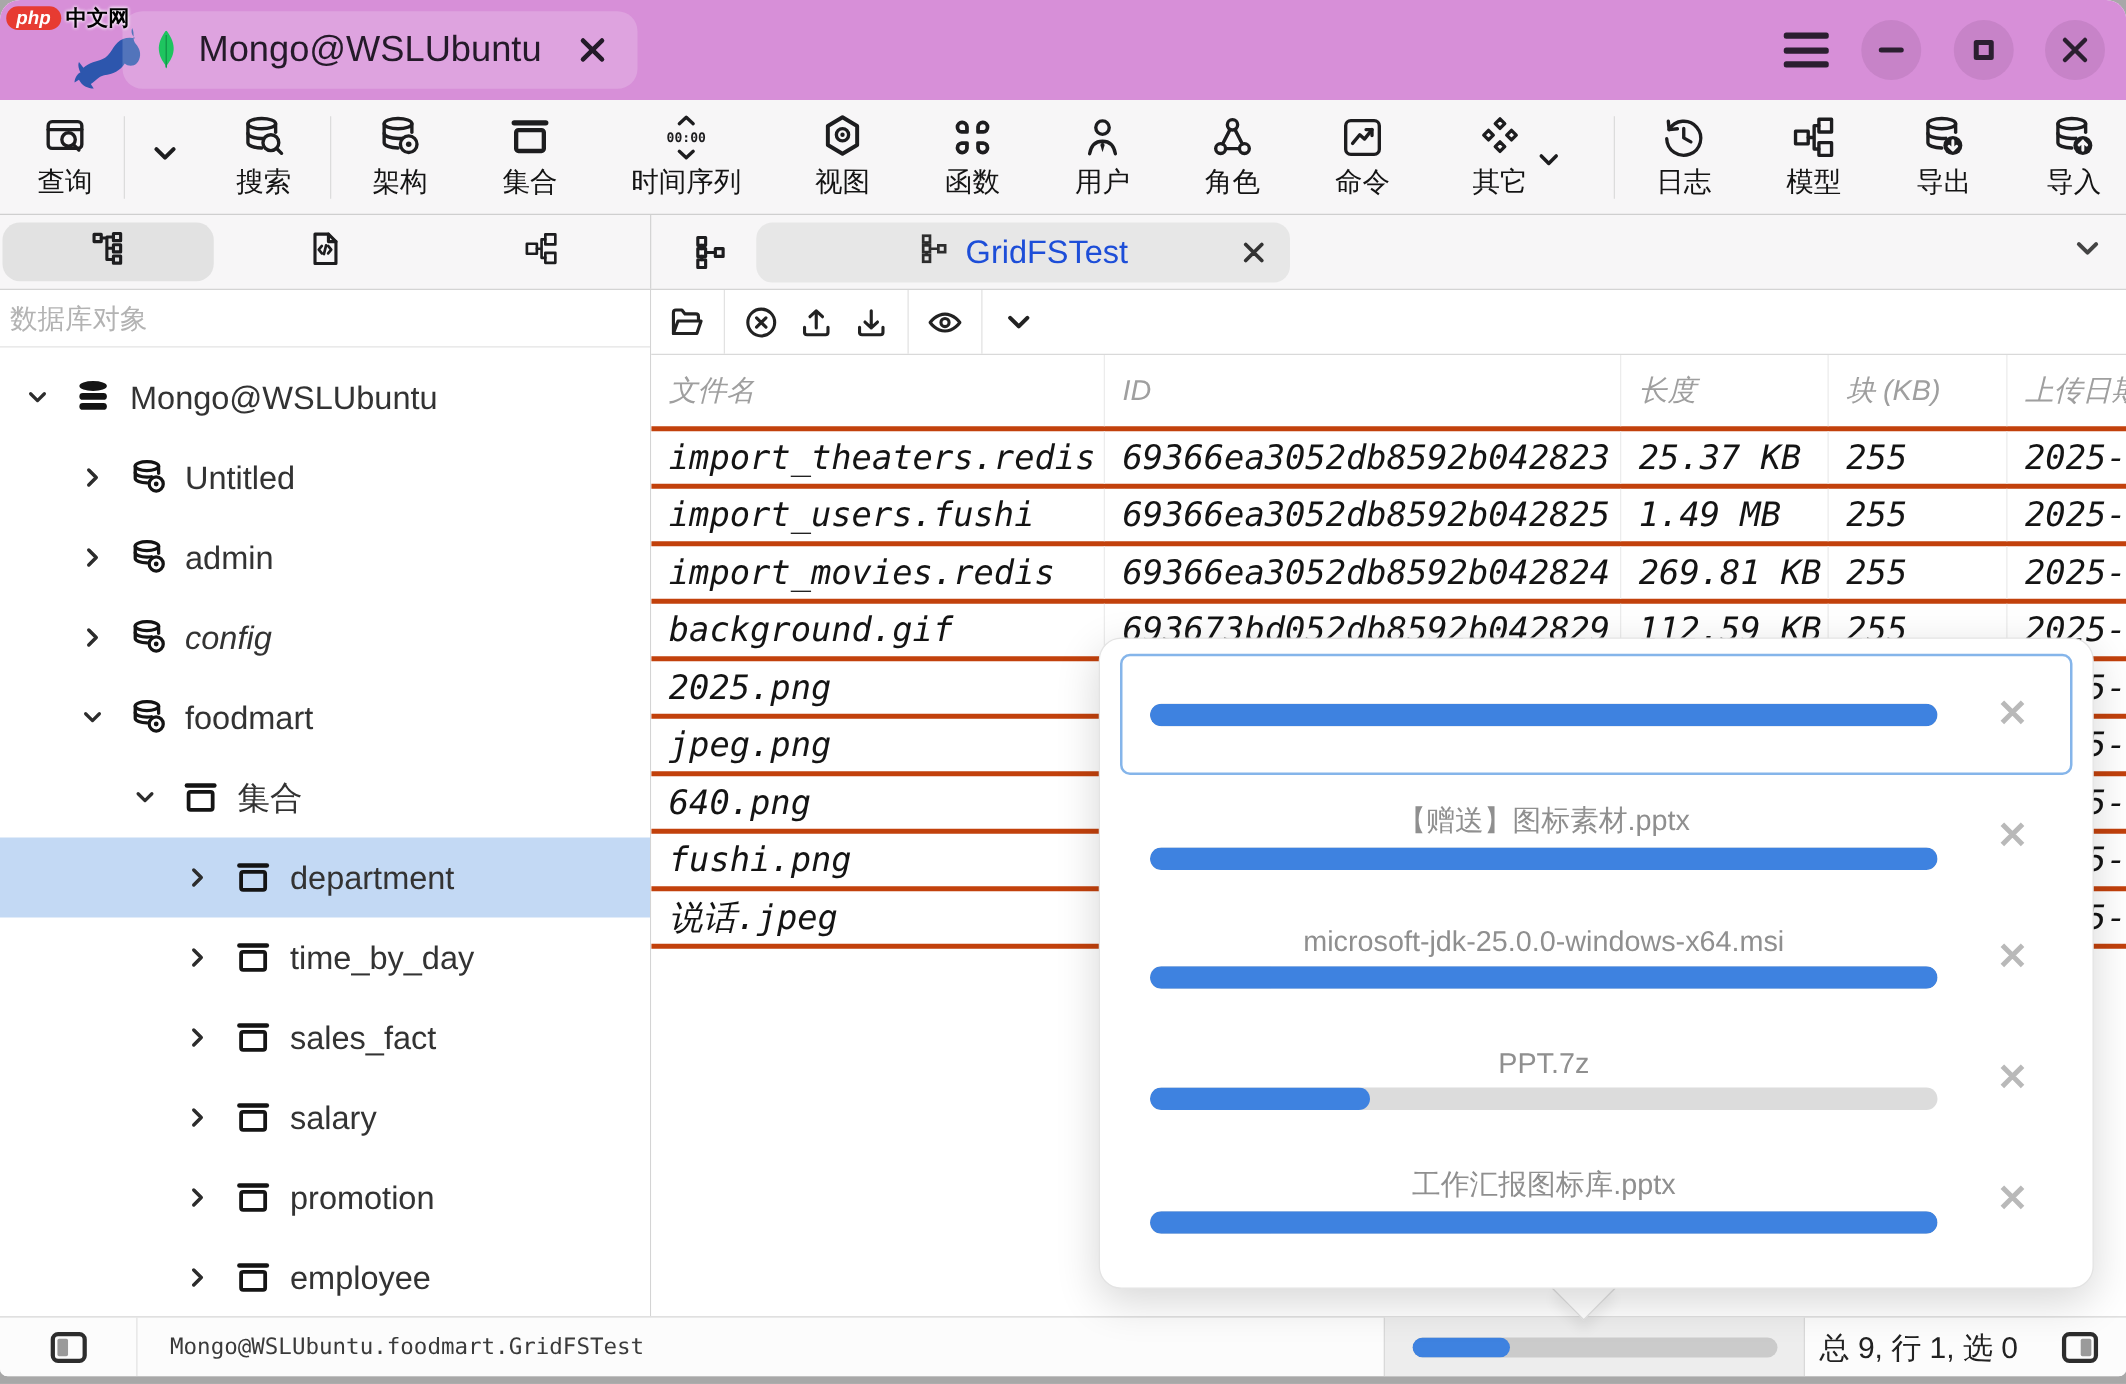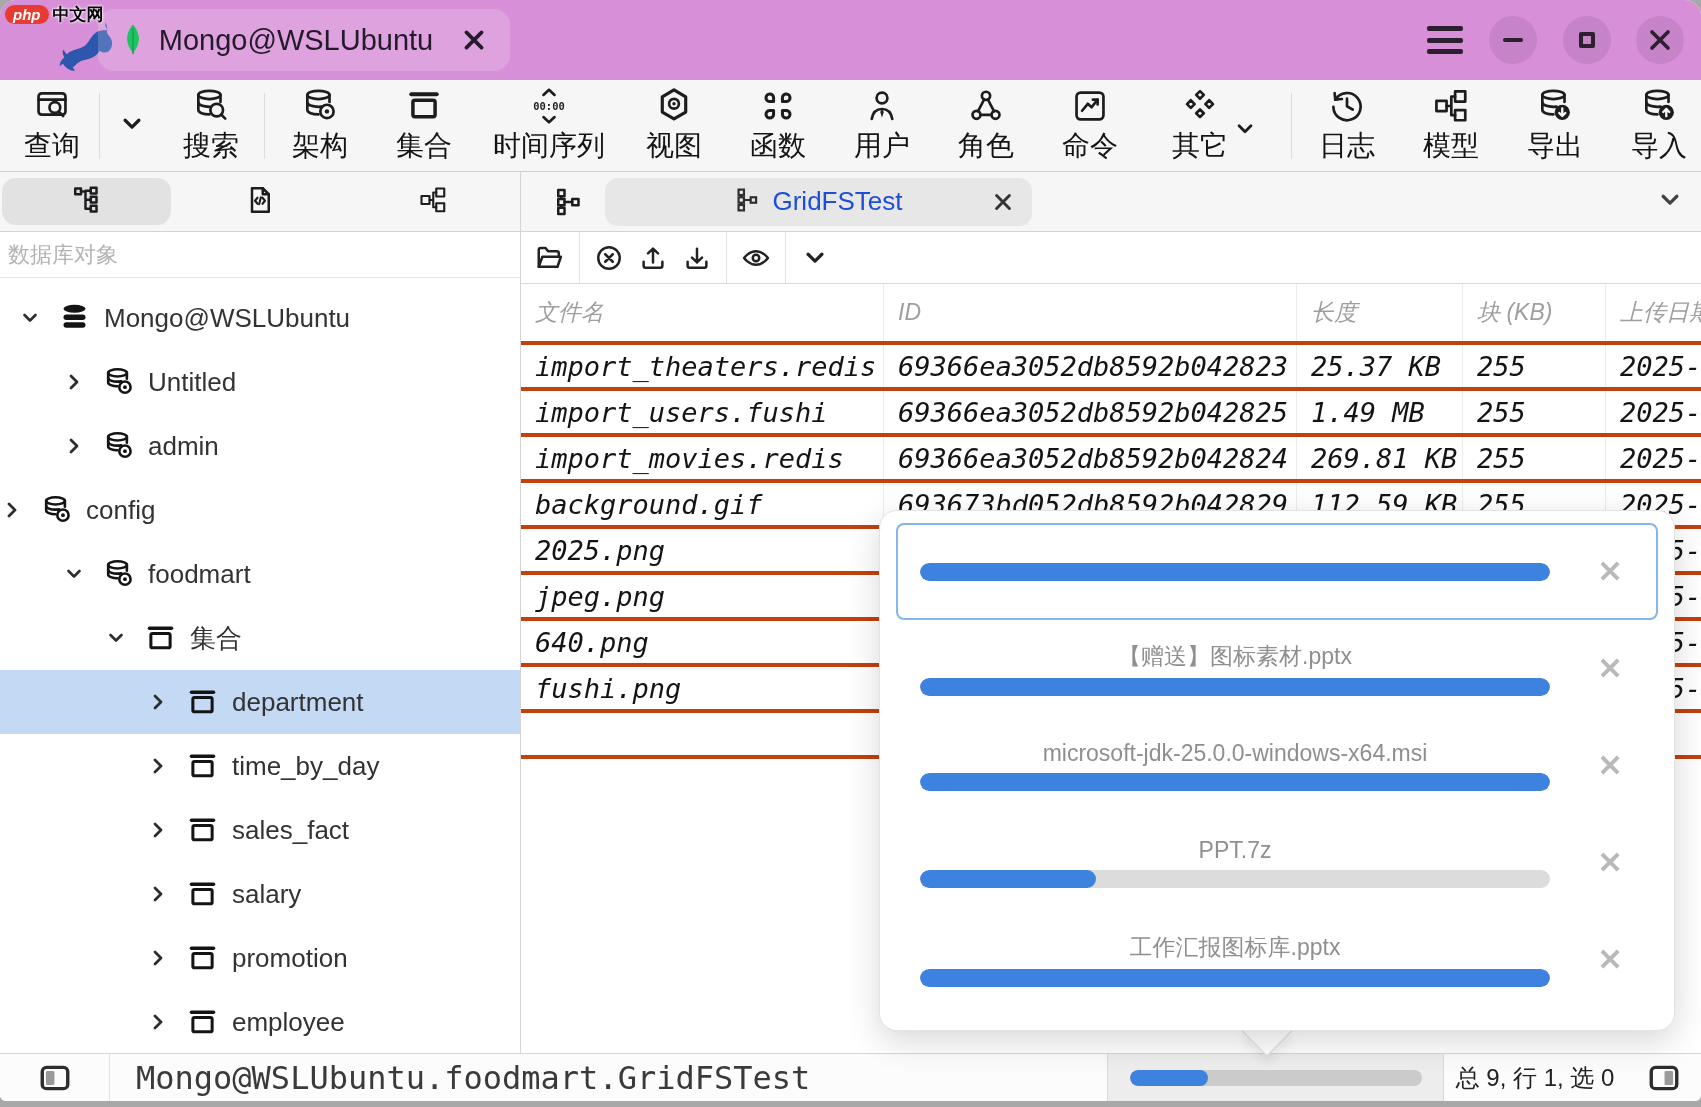--- a/index.html
+++ b/index.html
@@ -31,21 +31,21 @@
     font-size:15px; border-radius:12px; padding:1px 8px; }
   .wm-site { font-size:17px; font-weight:700; color:#000000; text-shadow:0 0 3px #fff, 0 0 3px #fff; }
 
   
   .toolbar { height:92px; flex:none; background:#f7f6f7; border-bottom:1px solid #cfcfcf;
     display:flex; align-items:center; padding-left:8px; }
   .tb-sep { width:1px; height:66px; background:#dcdcdc; margin:0 3px; flex:none; }
   .tb-item { display:flex; align-items:center; justify-content:center; flex:none; height:100%; }
   .tb-col { display:flex; flex-direction:column; align-items:center; gap:2px; }
   .tb-ic svg { width:38px; height:38px; display:block; color:#1d1d1f; }
-  .tb-label { font-size:28px; color:#141414; font-weight:500; white-space:nowrap; }
+  .tb-label { font-size:22px; color:#141414; font-weight:500; white-space:nowrap; }
   .tb-chevron-only svg { width:30px; height:30px; color:#1d1d1f; }
   .tb-side-chevron svg { width:26px; height:26px; color:#1d1d1f; margin-left:4px; margin-top:10px; }
   .w88{width:88px}.w58{width:58px}.w100{width:100px}.w104{width:104px}.w146{width:146px}
 
   
   .tabstrip { height:60px; flex:none; background:#f7f6f7; border-bottom:1px solid #d4d4d4; display:flex; }
   .side-tabs { width:521px; flex:none; border-right:1px solid #d4d4d4; display:flex; }
   .side-tab { flex:1; margin:6px 2px; border-radius:14px; display:flex;
     align-items:center; justify-content:center; }
   .side-tab.selected { background:#e2e2e2; }
@@ -97,21 +97,21 @@
   .t-head .t-cell { color:#9f9f9f; font-size:23px; }
   .t-body-row .t-cell { font-family:"DejaVu Sans Mono", monospace; font-size:27px; color:#141414; }
 
   
   .statusbar { height:48px; flex:none; border-top:1px solid #d6d6d6; background:#fcfcfc;
     display:flex; align-items:stretch; }
   .sb-left { width:110px; flex:none; display:flex; align-items:center; justify-content:center;
     border-right:1px solid #e2e2e2; }
   .sb-left svg, .sb-right svg { width:34px; height:34px; color:#2d2d2d; }
   .sb-path { flex:1; display:flex; align-items:center; padding-left:26px;
-    font-family:"DejaVu Sans Mono", monospace; font-size:32px; color:#3a3a3a; overflow:hidden; white-space:nowrap; }
+    font-family:"DejaVu Sans Mono", monospace; font-size:18px; color:#3a3a3a; overflow:hidden; white-space:nowrap; }
   .sb-progress { width:337px; flex:none; background:#ededed; border-left:1px solid #d9d9d9;
     border-right:1px solid #d9d9d9; display:flex; align-items:center; justify-content:center; }
   .sb-track { width:292px; height:16px; border-radius:8px; background:#cbcbcb; position:relative; overflow:hidden; }
   .sb-fill { position:absolute; left:0; top:0; bottom:0; border-radius:8px; background:#3e82e0; }
   .sb-counts { width:182px; flex:none; display:flex; align-items:center; justify-content:center;
     font-size:24px; color:#222; white-space:nowrap; }
   .sb-right { width:75px; flex:none; display:flex; align-items:center; justify-content:center; }
 
   
   .popup { position:absolute; left:879px; top:510px; width:796px; height:521px; z-index:40;
@@ -481,21 +481,21 @@
                 <ellipse cx="11.3" cy="5" rx="6.8" ry="2.6" stroke-width="1.9"></ellipse>
                 <path d="M4.5 5v7c0 1.5 3 2.7 6.8 2.7" stroke-width="1.9"></path>
                 <path d="M18.1 5v4.2" stroke-width="1.9"></path>
                 <path d="M4.5 8.7c0 1.5 3 2.7 6.8 2.7.9 0 1.8-.1 2.6-.2" stroke-width="1.9"></path>
                 <circle cx="16.7" cy="15.4" r="4.1" fill="#fff" stroke-width="1.9"></circle>
                 <circle cx="16.7" cy="15.4" r="1.4" fill="currentColor" stroke="none"></circle>
               </svg>
             </span>
             <span class="tree-label">admin</span>
           </div>
-          <div class="tree-row" style="">
+          <div class="tree-row" style="padding-left: 62px; font-style: italic;">
             <span class="tree-chev">
               <svg viewBox="0 0 24 24" fill="none" stroke="currentColor" stroke-width="1.7" stroke-linecap="round" stroke-linejoin="round">
                 <polyline points="9,6 15,12 9,18" stroke-width="2.8"></polyline>
               </svg>
             </span>
             <span class="tree-ic">
               <svg viewBox="0 0 24 24" fill="none" stroke="currentColor" stroke-width="1.7" stroke-linecap="round" stroke-linejoin="round">
                 <ellipse cx="11.3" cy="5" rx="6.8" ry="2.6" stroke-width="1.9"></ellipse>
                 <path d="M4.5 5v7c0 1.5 3 2.7 6.8 2.7" stroke-width="1.9"></path>
                 <path d="M18.1 5v4.2" stroke-width="1.9"></path>
@@ -740,20 +740,21 @@
             <div class="t-cell" style="width: 95px;">2025-</div>
           </div>
           <div class="t-row t-body-row">
             <div class="t-cell" style="width: 363px; padding-left: 14px;">fushi.png</div>
             <div class="t-cell" style="width: 413px;"></div>
             <div class="t-cell" style="width: 166px;"></div>
             <div class="t-cell" style="width: 143px;"></div>
             <div class="t-cell" style="width: 95px;">2025-</div>
           </div>
           <div class="t-row t-body-row">
+            <div class="t-cell" style="width: 363px;">说话.jpeg</div>
             <div class="t-cell" style="width: 413px;"></div>
             <div class="t-cell" style="width: 166px;"></div>
             <div class="t-cell" style="width: 143px;"></div>
             <div class="t-cell" style="width: 95px;">2025-</div>
           </div>
         </div>
     </section>
   </div>
 
   <div class="statusbar">

